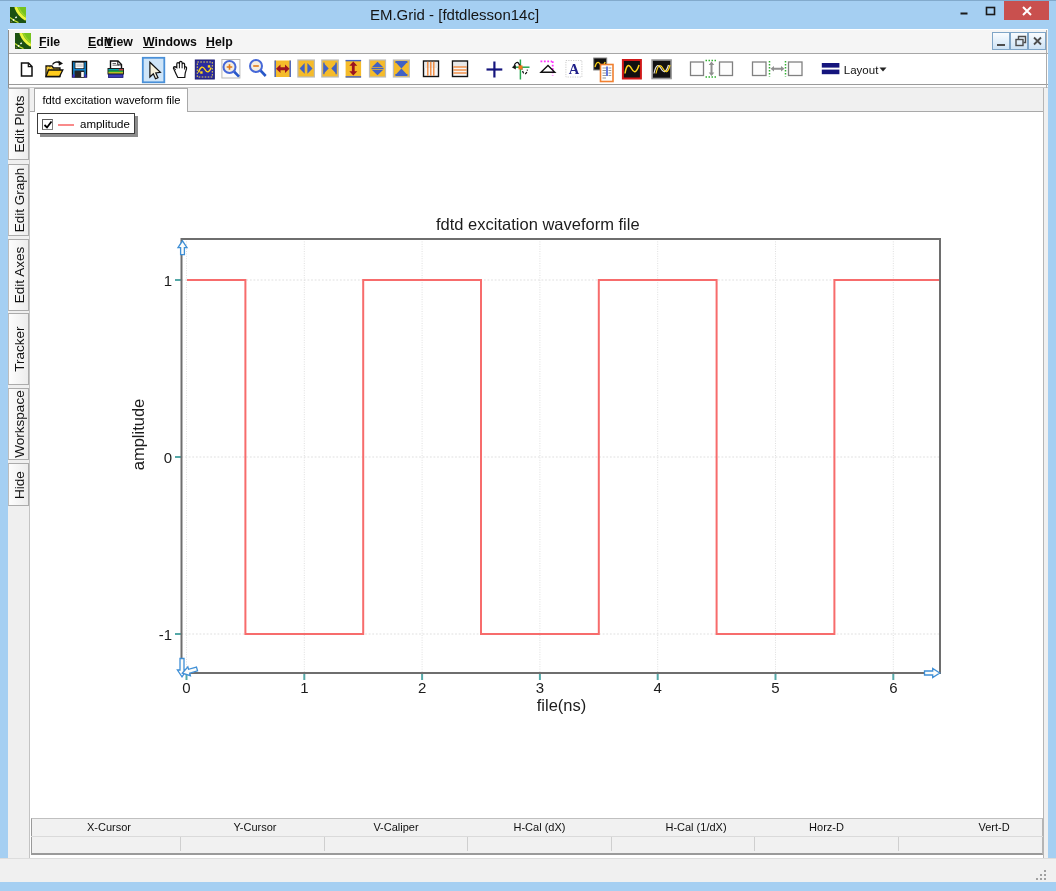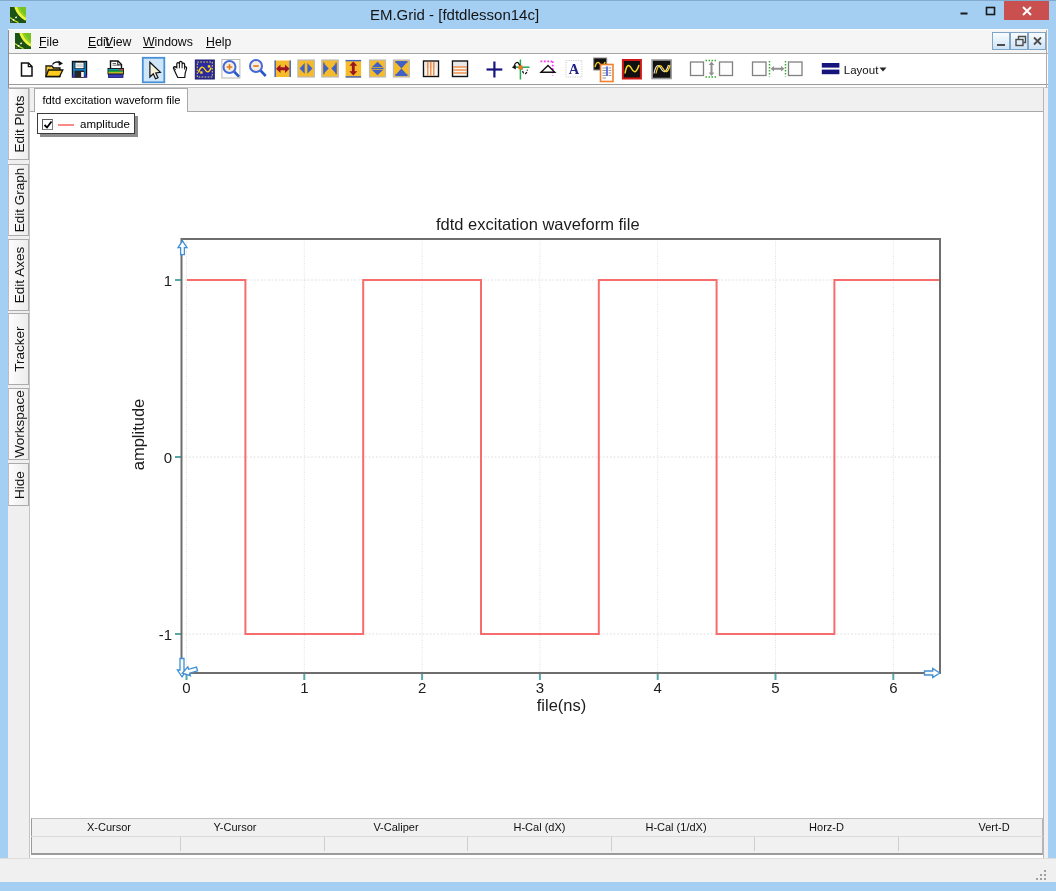--- a/index.html
+++ b/index.html
@@ -6,21 +6,21 @@
 html,body { width:1056px; height:891px; overflow:hidden; font-family:"Liberation Sans", sans-serif; background:#fff; }
 #win { position:absolute; left:0; top:0; width:1056px; height:891px; background:#fff; }
 .abs { position:absolute; }
 
 
 #titlebar { position:absolute; left:0; top:0; width:1056px; height:29px; background:#a5cff2; border-top:1px solid #82aacc; }
 #titletext { position:absolute; top:5.5px; left:0; width:909px; text-align:center; font-size:15px; color:#151515; }
 
 
 #menubar { position:absolute; left:8px; top:30px; width:1040px; height:23.5px; background:#f5f5f5; border-bottom:1px solid #a6a6a6; }
-.mitem { position:absolute; top:34.5px; font-size:12.3px; color:#0a0a0a; }
+.mitem { position:absolute; top:34.5px; font-size:12.3px; color:#0a0a0a;font-weight:bold; }
 .mitem u { text-decoration:underline; text-underline-offset:1px; }
 
 
 #toolbar { position:absolute; left:8px; top:53.5px; width:1040px; height:31.5px; background:#ffffff; border-bottom:1px solid #9a9a9a; }
 #prestrip { position:absolute; left:8px; top:85px; width:1040px; height:3px; background:#fdfdfd; border-bottom:1px solid #c9c9c9; }
 #chromeedgeL { position:absolute; left:8px; top:29.5px; width:1px; height:58px; background:#8f8f8f; }
 #chromeedgeR { position:absolute; left:1045.5px; top:29.5px; width:1px; height:58px; background:#ababab; }
 
 
 #bleft  { position:absolute; left:0; top:29px; width:8px; height:853px; background:#a5cff2; }
@@ -385,24 +385,24 @@
     <div class="cb"></div>
     <svg class="abs" style="left:5px;top:6px" width="10" height="10" viewBox="0 0 10 10">
       <path d="M1.5,5 L4,7.5 L8.5,1.5" fill="none" stroke="#000" stroke-width="1.8"></path>
     </svg>
     <div class="line"></div>
     <div class="txt">amplitude</div>
   </div>
 
   <div id="btable"></div>
   <div class="bth" style="left:37px">X-Cursor</div>
-  <div class="bth" style="left:163px">Y-Cursor</div>
+  <div class="bth" style="left:183px">Y-Cursor</div>
   <div class="bth" style="left:324px">V-Caliper</div>
   <div class="bth" style="left:467.5px">H-Cal (dX)</div>
-  <div class="bth" style="left:604px">H-Cal (1/dX)</div>
+  <div class="bth" style="left:624px">H-Cal (1/dX)</div>
   <div class="bth" style="left:754.5px">Horz-D</div>
   <div class="bth" style="left:922px">Vert-D</div>
   <div id="brow2"></div>
   <div class="bsep" style="left:180.4px"></div>
   <div class="bsep" style="left:323.9px"></div>
   <div class="bsep" style="left:467.4px"></div>
   <div class="bsep" style="left:610.9px"></div>
   <div class="bsep" style="left:754.4px"></div>
   <div class="bsep" style="left:897.9px"></div>
 

